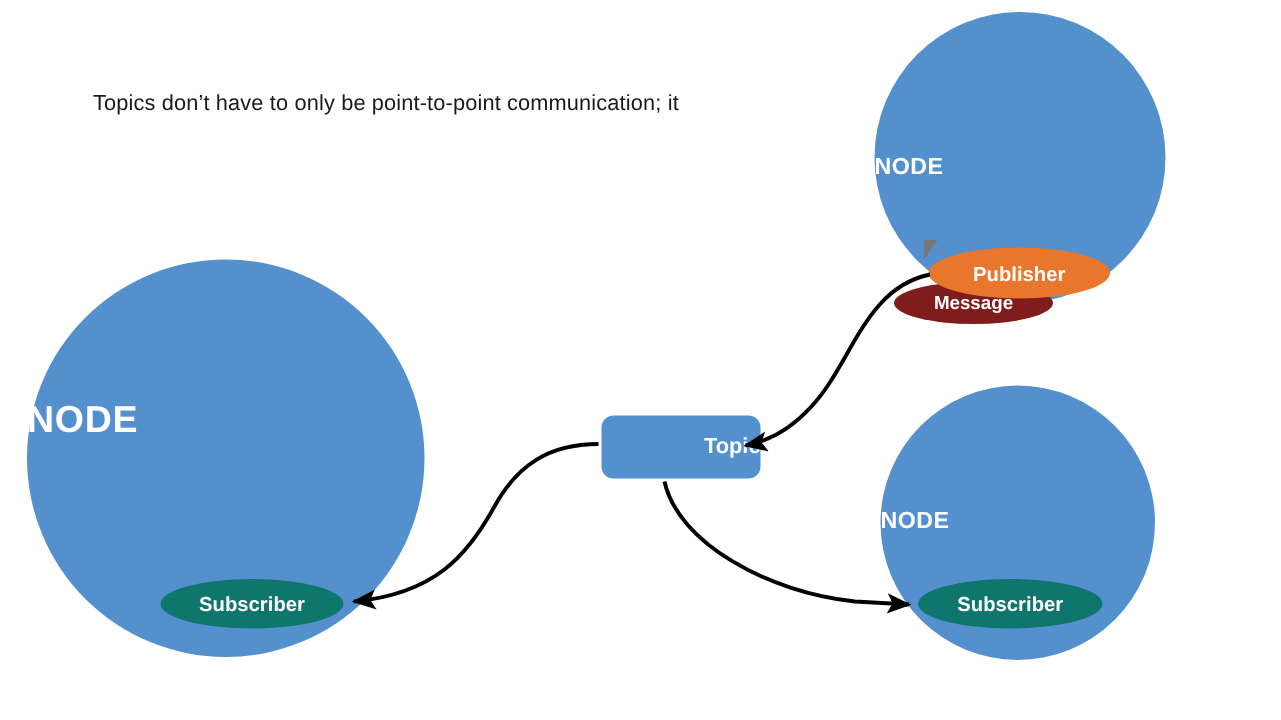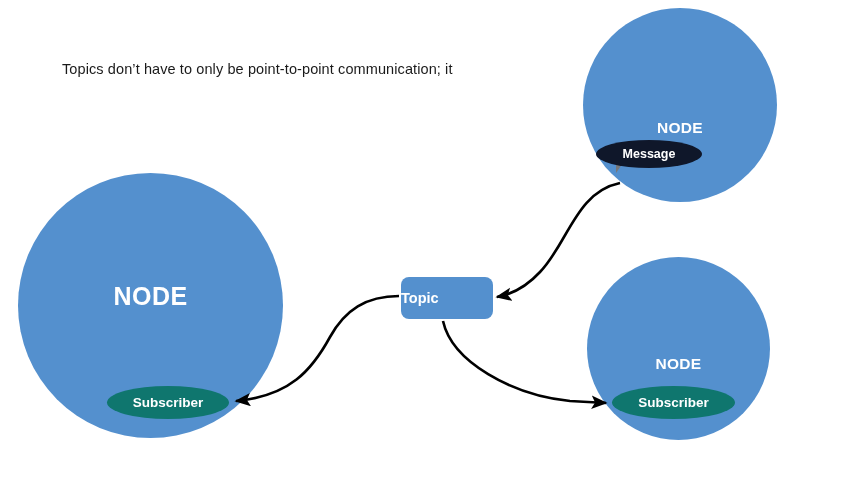--- a/index.html
+++ b/index.html
@@ -35,26 +35,25 @@
   
   .node {
     position: absolute;
     border-radius: 50%;
     background: #5490ce;
   }
   .node-label {
     position: absolute;
     left: 0;
     width: 100%;
-    text-align: center;
+    text-align: left;
     color: #ffffff;
     font-weight: bold;
     font-family: "Liberation Sans", sans-serif;
     white-space: nowrap;
-    margin-top: 16px;
   }
 
   #node-left {
     left: 18px;
     top: 173px;
     width: 265px;
     height: 265px;
   }
   #node-left-label {
     top: 93px;
@@ -93,21 +92,21 @@
     display: flex;
     align-items: center;
     justify-content: center;
     color: #ffffff;
     font-weight: bold;
     font-family: "Liberation Sans", sans-serif;
     white-space: nowrap;
   }
   .pill-sub  { background: #0f766e; }
   .pill-pub  { background: #e8762c; }
-  .pill-msg  { background: #0f172a; }
+  .pill-msg  { background: #7f1d1d; margin-top: 48px; }
 
   #sub-left {
     left: 107px;
     top: 386px;
     width: 122px;
     height: 33px;
     font-size: 13.5px;
   }
   #sub-right {
     left: 612px;
@@ -146,25 +145,26 @@
   #topic-box {
     position: absolute;
     left: 401px;
     top: 277px;
     width: 92px;
     height: 42px;
     background: #5490ce;
     border-radius: 8px;
     display: flex;
     align-items: center;
-    justify-content: flex-start;
+    justify-content: flex-end;
     color: #ffffff;
     font-weight: bold;
     font-size: 14.5px;
     font-family: "Liberation Sans", sans-serif;
+    padding-left: 14px;
   }
 
   
   #arrows {
     position: absolute;
     left: 0;
     top: 0;
     width: 854px;
     height: 480px;
     pointer-events: none;
@@ -190,20 +190,23 @@
   <div class="node" id="node-sub2">
     <div class="node-label" id="node-sub2-label">NODE</div>
   </div>
 
   <div id="message-tail"></div>
 
   <div class="pill pill-msg" id="message">
     <span>Message</span>
   </div>
 
+  <div class="pill pill-pub" id="publisher">
+    <span>Publisher</span>
+  </div>
 
   <div class="pill pill-sub" id="sub-left">
     <span>Subscriber</span>
   </div>
 
   <div class="pill pill-sub" id="sub-right">
     <span>Subscriber</span>
   </div>
 
   <div id="topic-box">

